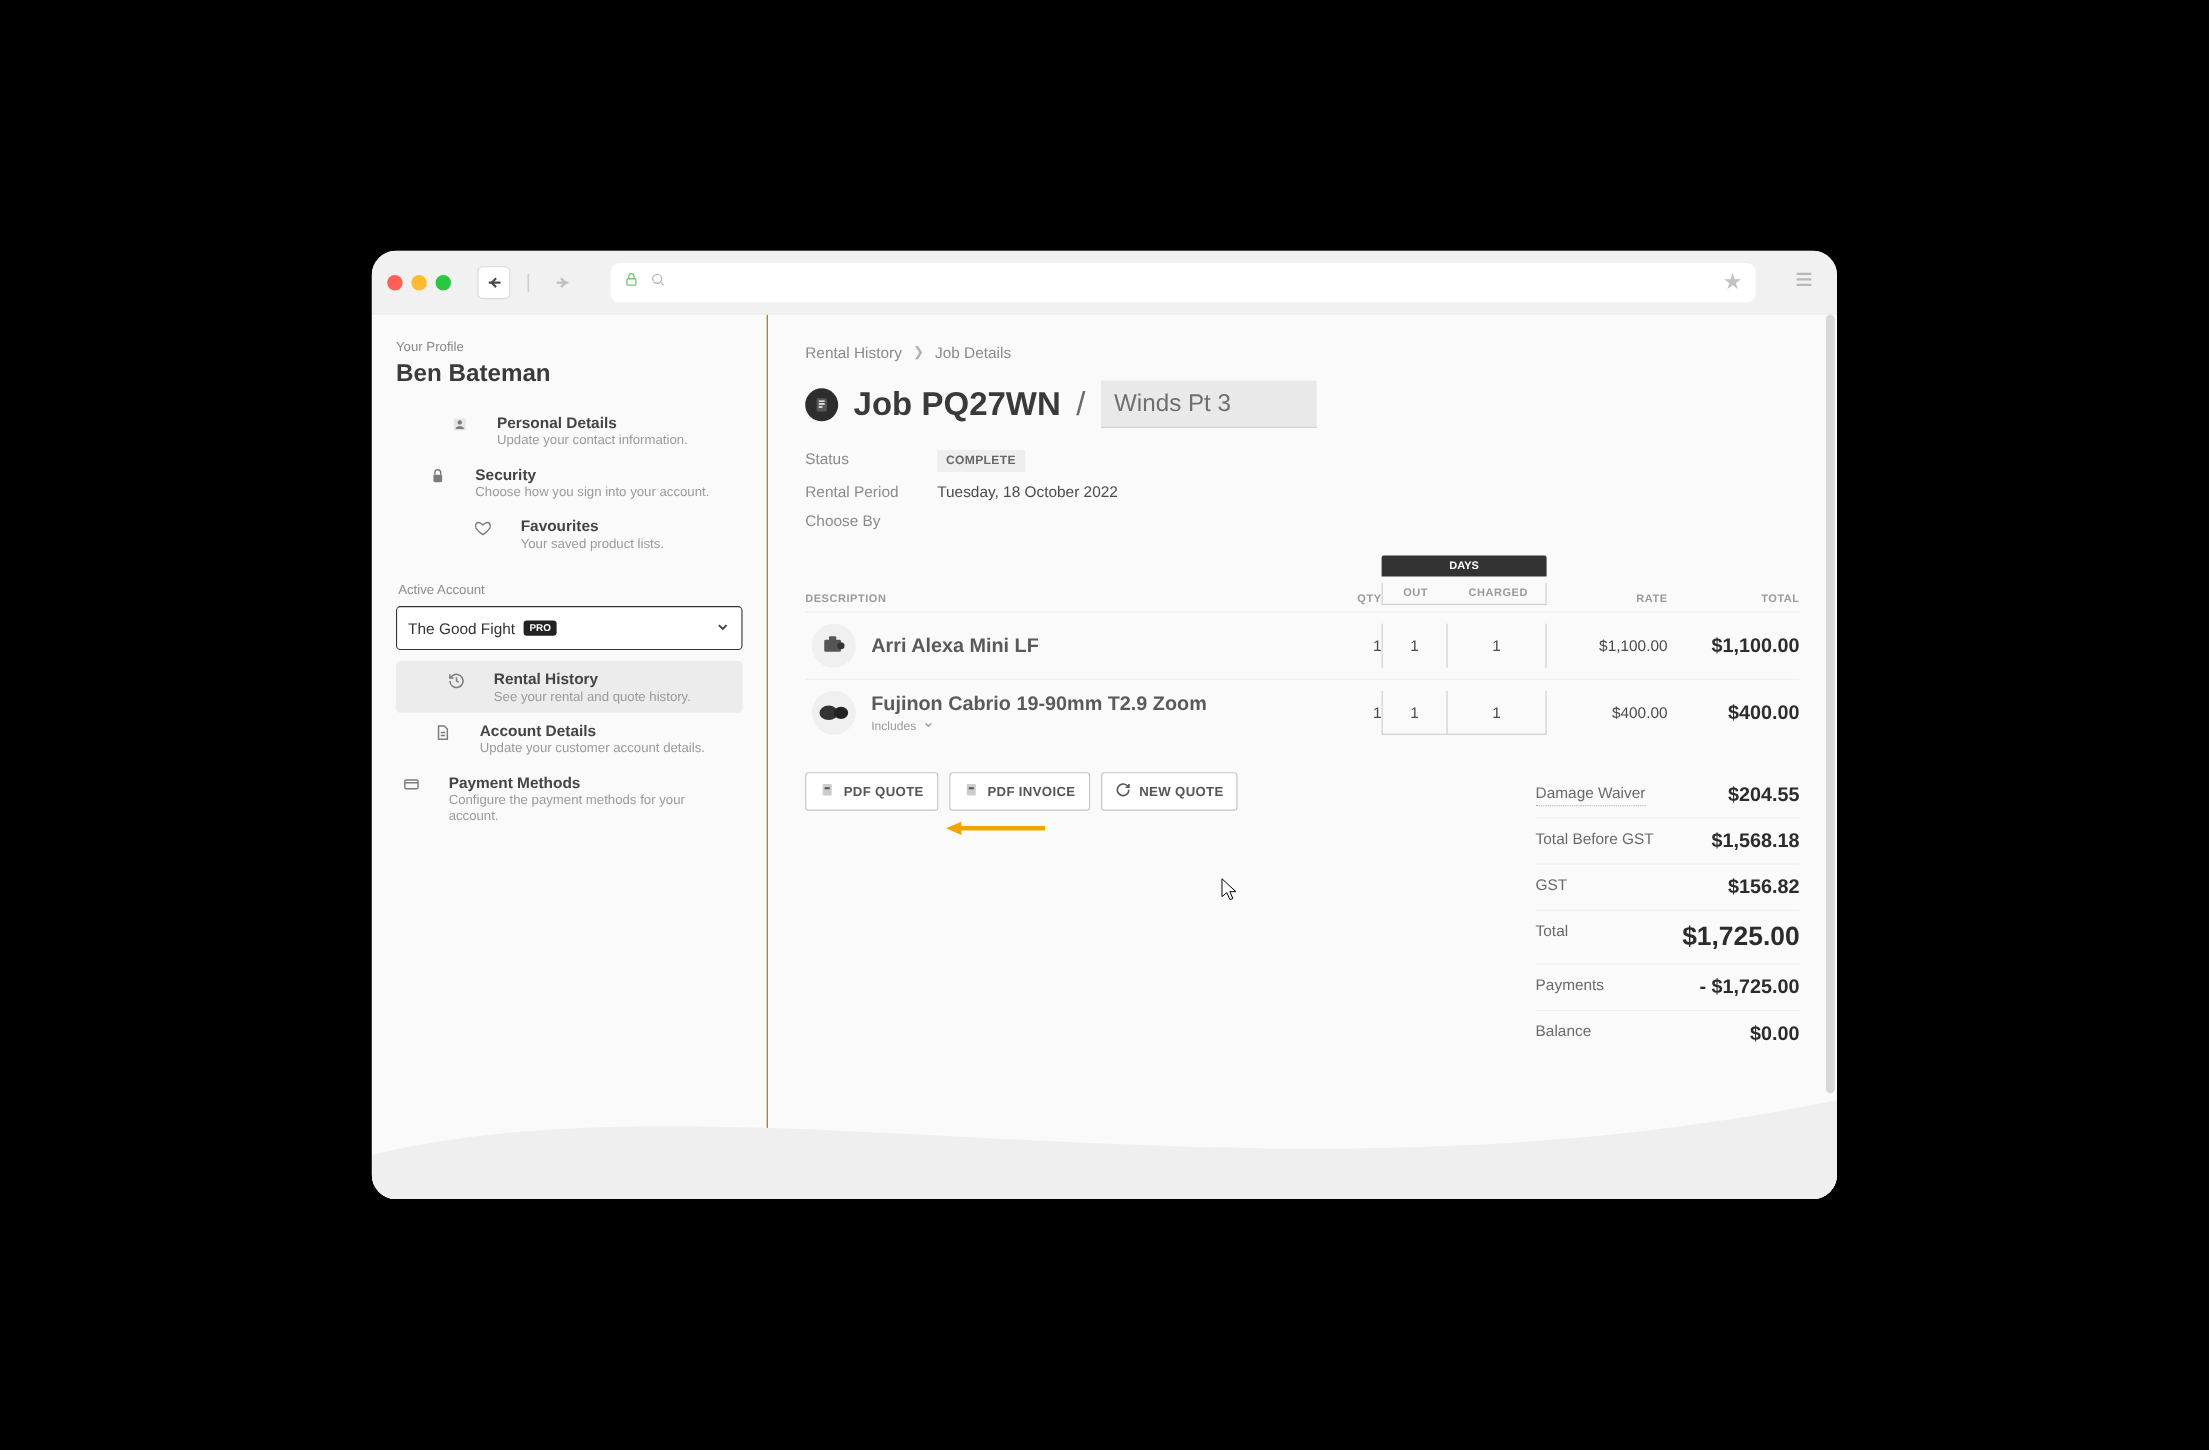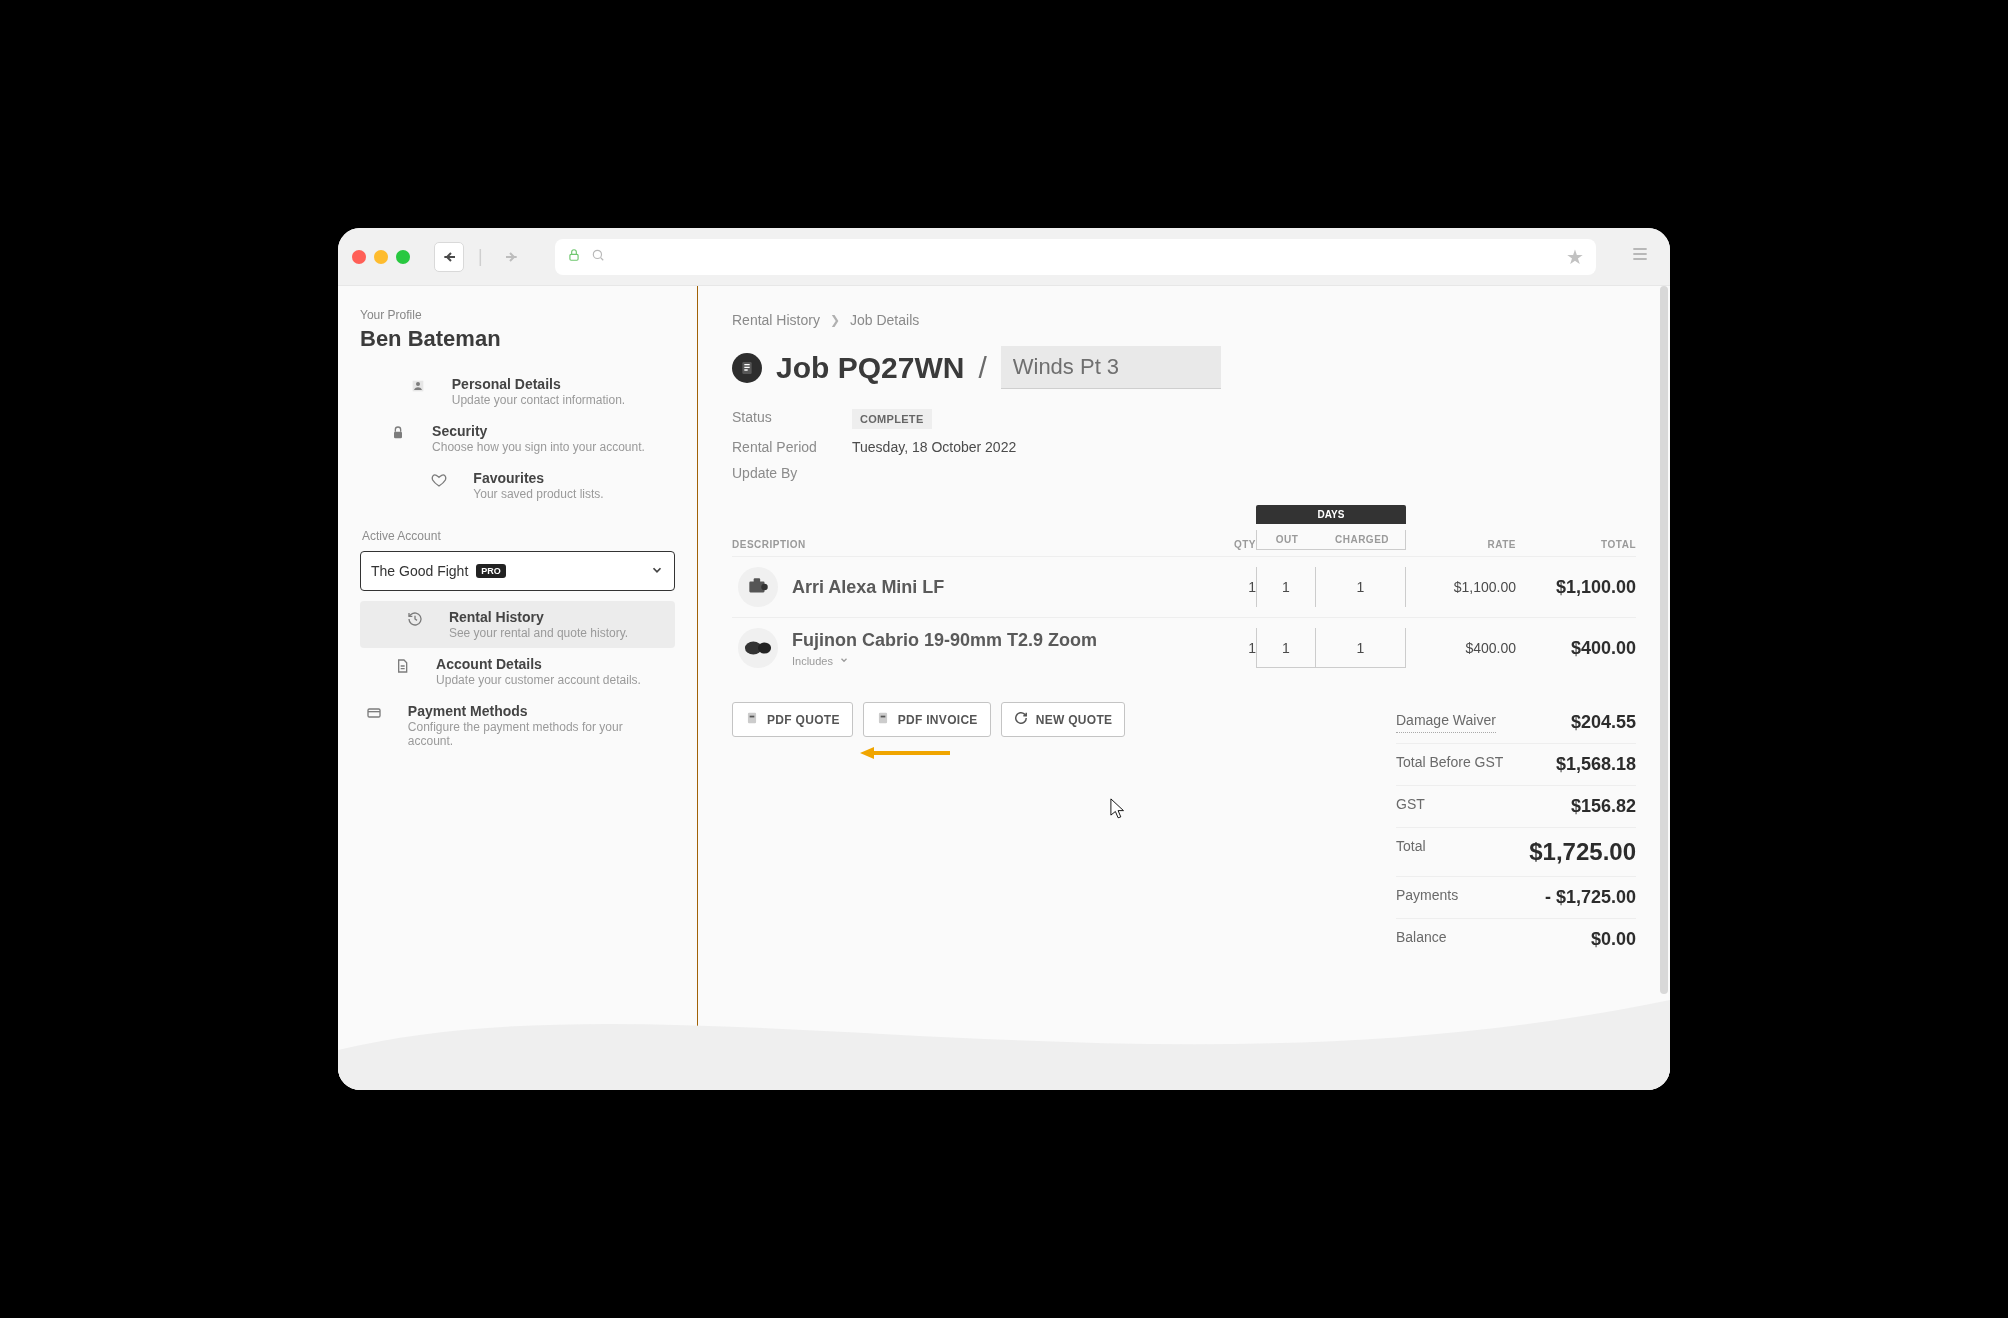--- a/index.html
+++ b/index.html
@@ -109,21 +109,21 @@
   .doc-icon {
     width: 30px; height: 30px; border-radius: 50%; background: #2d2d2d;
     color: #fff; display: flex; align-items: center; justify-content: center;
     font-size: 15px;
   }
   .job-title { font-size: 30px; font-weight: 800; color: #3a3a3a; }
   .slash { font-size: 30px; color: #6a6a6a; font-weight: 300; }
   .job-name-input {
     background: #e9e9e9; border: none; border-bottom: 1px solid #cfcfcf;
     padding: 8px 12px; font-size: 22px; color: #6f6f6f;
-    width: 220px;
+    width: 196px;
   }
 
   .meta-grid { display: grid; grid-template-columns: 120px 1fr; row-gap: 10px; font-size: 14px; margin-bottom: 24px; }
   .meta-grid .k { color: #8b8b8b; }
   .meta-grid .v { color: #4b4b4b; }
   .status-badge {
     display: inline-block; background: #eee; color: #666;
     font-size: 11px; font-weight: 700; padding: 4px 8px; letter-spacing: .3px;
   }
 
@@ -372,21 +372,21 @@
         </div>
         <div class="slash">/</div>
         <input class="job-name-input" value="Winds Pt 3" style="">
       </div>
 
       <div class="meta-grid">
         <div class="k">Status</div>
         <div class="v"><span class="status-badge">COMPLETE</span></div>
         <div class="k">Rental Period</div>
         <div class="v">Tuesday, 18 October 2022</div>
-        <div class="k">Update By</div>
+        <div class="k">Choose By</div>
       </div>
 
       <div class="items">
         <div style="display:grid; grid-template-columns: 60px 1fr 80px 150px 110px 120px;">
           <div></div>
             <div></div>
             <div></div>
           <div class="days-box-head" style="grid-column:4;">DAYS</div>
           <div></div>
             <div></div>

